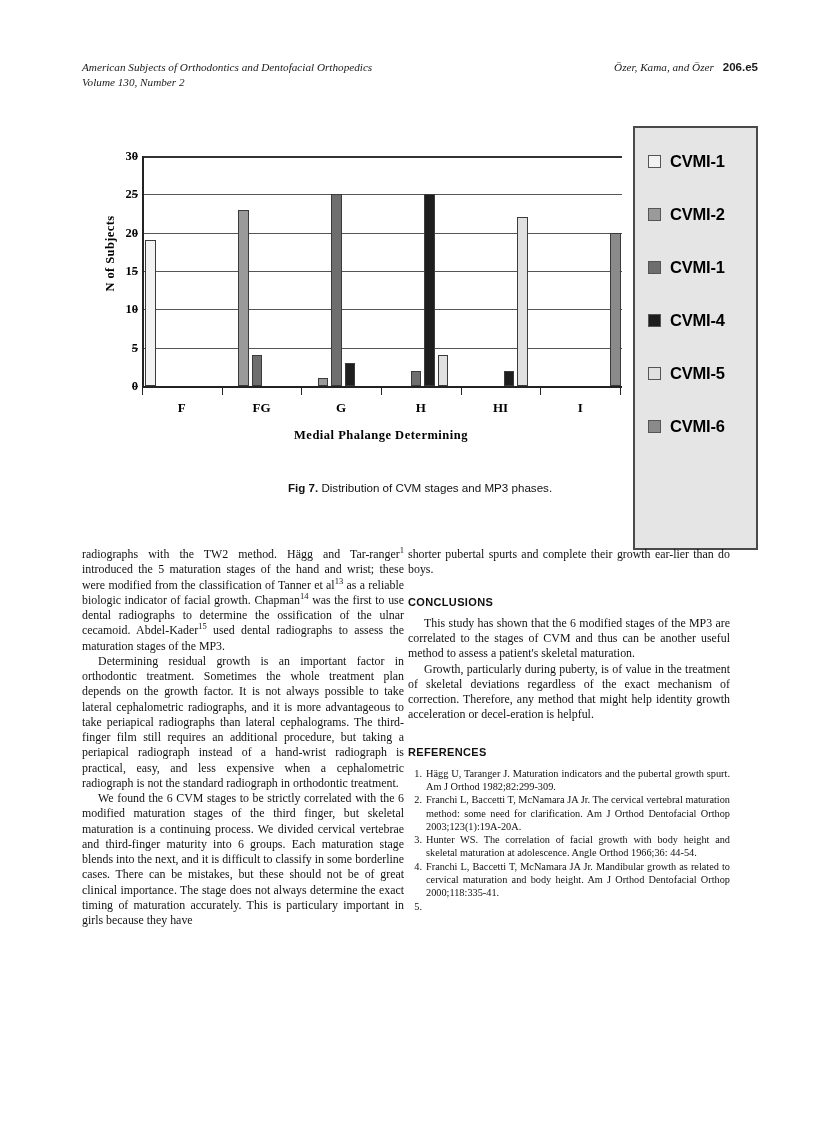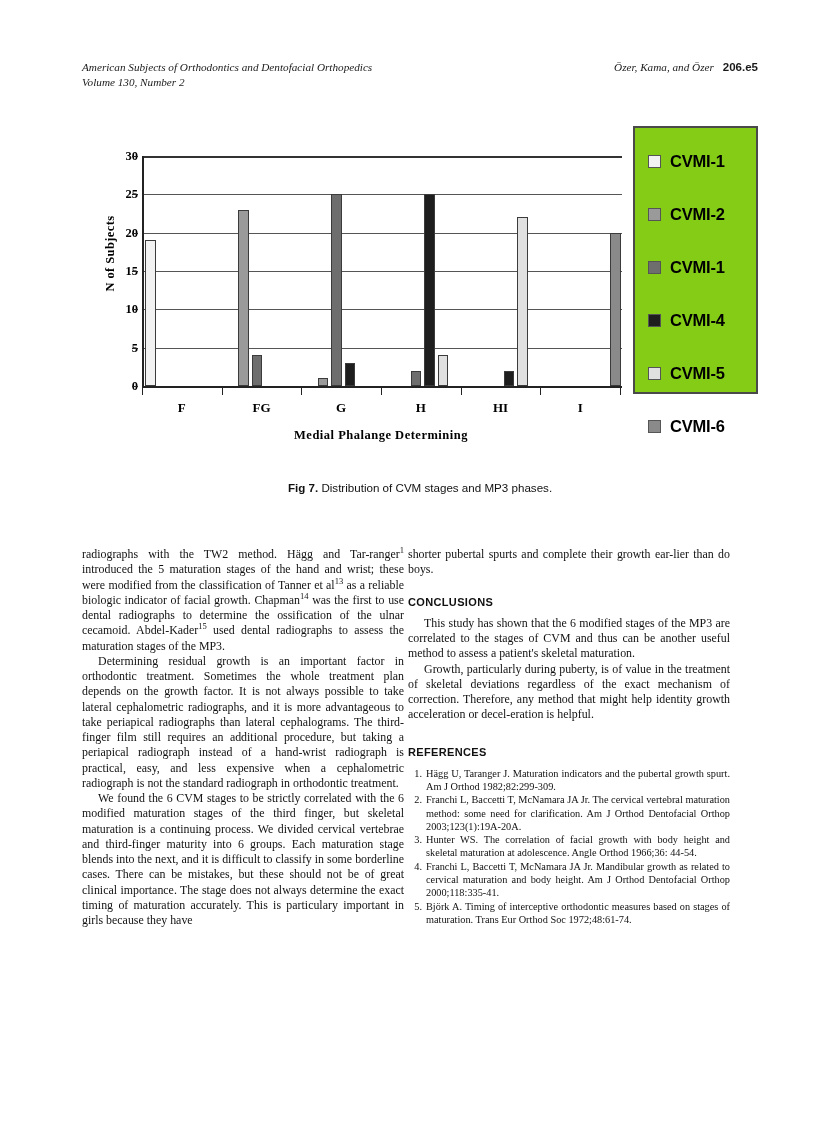--- a/index.html
+++ b/index.html
@@ -196,23 +196,23 @@
     font-size: 12.5px;
     letter-spacing: 0.5px;
   }
 
   
   .legend-box {
     position: absolute;
     left: 551px;
     top: 8px;
     width: 125px;
-    height: 268px;
+    height: 424px;
     border: 2px solid #4a4a4a;
-    background: #84cc16;
+    background: #e5e5e5;
     box-sizing: border-box;
   }
   .legend-item {
     position: absolute;
     left: 13px;
     display: flex;
     align-items: center;
     gap: 9px;
   }
   .legend-swatch {
@@ -434,17 +434,17 @@
     <div class="section-head">CONCLUSIONS</div>
     <p>This study has shown that the 6 modified stages of the MP3 are correlated to the stages of CVM and thus can be another useful method to assess a patient's skeletal maturation.</p>
     <p>Growth, particularly during puberty, is of value in the treatment of skeletal deviations regardless of the exact mechanism of correction. Therefore, any method that might help identity growth acceleration or decel-eration is helpful.</p>
 
     <div class="section-head refs-head">REFERENCES</div>
     <ol class="references" id="references-list">
         <li><span class="ref-num">1.</span><span>Hägg U, Taranger J. Maturation indicators and the pubertal growth spurt. Am J Orthod 1982;82:299-309.</span></li>
         <li><span class="ref-num">2.</span><span>Franchi L, Baccetti T, McNamara JA Jr. The cervical vertebral maturation method: some need for clarification. Am J Orthod Dentofacial Orthop 2003;123(1):19A-20A.</span></li>
         <li><span class="ref-num">3.</span><span>Hunter WS. The correlation of facial growth with body height and skeletal maturation at adolescence. Angle Orthod 1966;36: 44-54.</span></li>
         <li><span class="ref-num">4.</span><span>Franchi L, Baccetti T, McNamara JA Jr. Mandibular growth as related to cervical maturation and body height. Am J Orthod Dentofacial Orthop 2000;118:335-41.</span></li>
-        <li><span class="ref-num">5.</span><span>Björk A. Timing of interceptive orthodontic measures based on stages of maturation. Trans Eur Orthod Soc 1972;48:61-74.</span></li>
+        <li><span class="ref-num">5.</span></li>
       </ol>
   </div>
 
 </div>
 
 </body></html>

